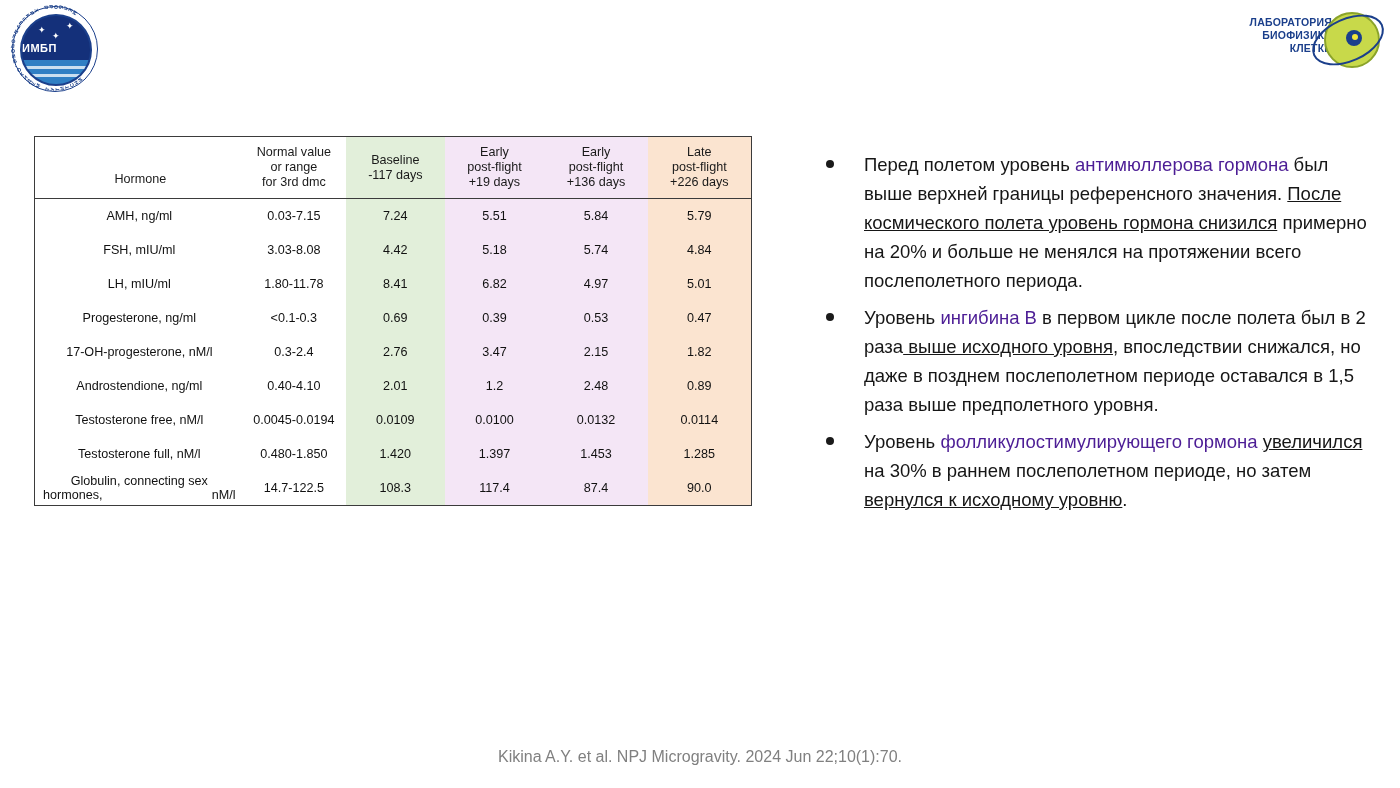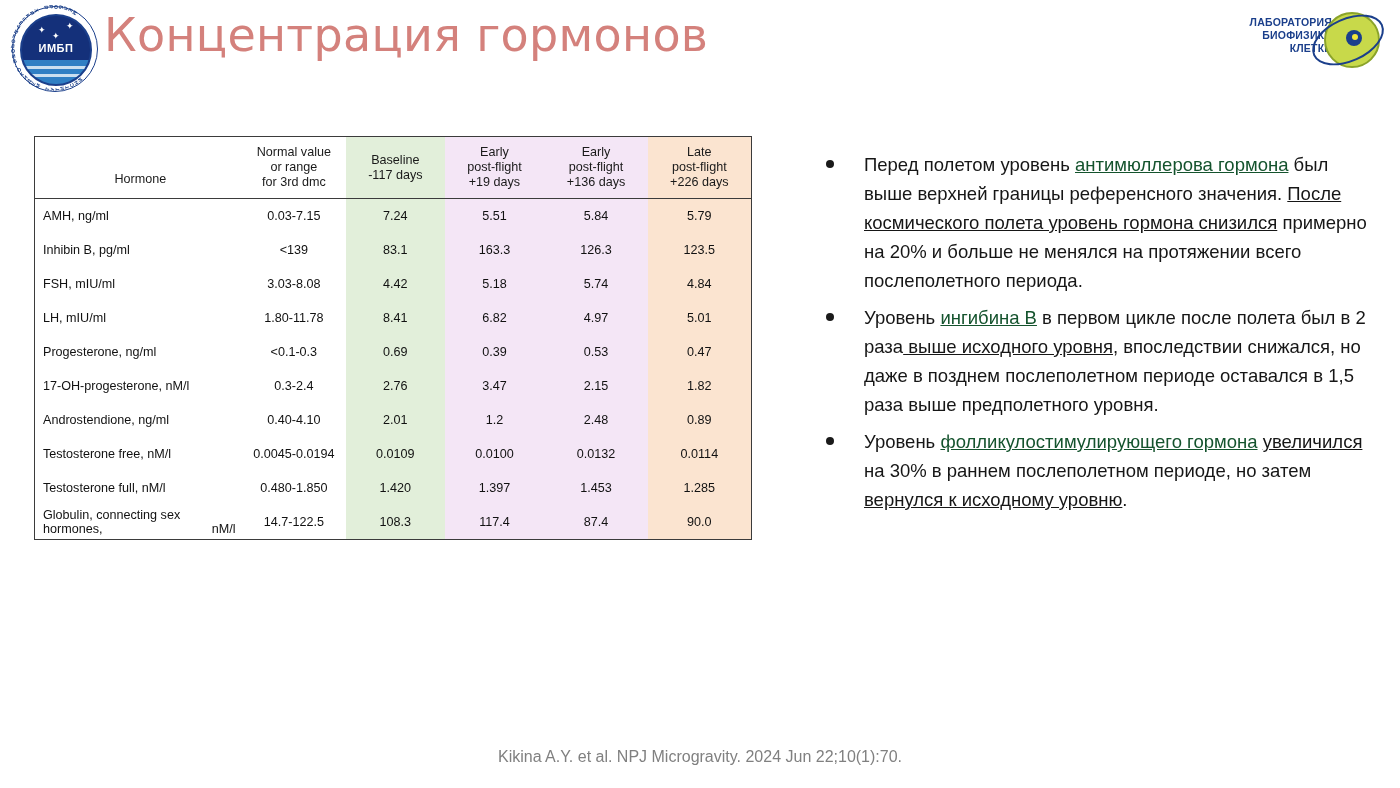--- a/index.html
+++ b/index.html
@@ -63,21 +63,21 @@
     position: absolute;
     left: 0; right: 0;
     height: 3px;
     background: #ffffff;
     opacity: .75;
   }
   .logo-left .imbp-text {
     position: absolute;
     left: 0; right: 0;
     top: 26px;
-    text-align: center;
+    text-align: left;
     color: #ffffff;
     font-size: 11px;
     font-weight: bold;
     letter-spacing: .5px;
   }
   .logo-left .star {
     position: absolute;
     color: #ffffff;
     font-size: 9px;
     line-height: 9px;
@@ -200,21 +200,21 @@
     vertical-align: bottom;
     padding-bottom: 11px;
   }
   table.hormones tbody td {
     height: 34px;
     text-align: center;
     font-size: 12.6px;
     color: #111;
   }
   table.hormones tbody td.name {
-    text-align: left;
+    text-align: center;
     padding-left: 8px;
     padding-right: 6px;
   }
   td.name.justified {
     text-align: justify;
     text-align-last: justify;
     padding-right: 14px;
   }
   .outer-box {
     border: 1.6px solid #3b3b3b;
@@ -244,21 +244,21 @@
   }
   .bullet .dot {
     position: absolute;
     left: 8px;
     top: 10px;
     width: 8px;
     height: 8px;
     border-radius: 50%;
     background: #1a1a1a;
   }
-  .red { color: #14532d; text-decoration: underline; }
+  .red { color: #4c1d95; }
   .ul { text-decoration: underline; }
 
   
   .footer {
     position: absolute;
     left: 0;
     right: 0;
     top: 748px;
     text-align: center;
     font-size: 16px;
@@ -318,21 +318,20 @@
         <div class="wave" style="top:6px"></div>
         <div class="wave" style="top:14px"></div>
       </div>
       <div class="imbp-text">ИМБП</div>
       <div class="star" style="left:16px; top:10px;">✦</div>
       <div class="star" style="left:44px; top:6px;">✦</div>
       <div class="star" style="left:30px; top:16px;">✦</div>
     </div>
   </div>
 
-  <div class="slide-title">Концентрация гормонов</div>
 
   <div class="logo-right">
     <div class="lab-text">
       <div>ЛАБОРАТОРИЯ</div>
       <div>БИОФИЗИКИ</div>
       <div>КЛЕТКИ</div>
     </div>
     <div class="cell"></div>
     <div class="nucleus"></div>
     <div class="nucleus-dot"></div>
@@ -374,28 +373,20 @@
     <tbody id="table-body">
         <tr>
           <td class="name">AMH, ng/ml</td>
           <td class="">0.03-7.15</td>
           <td class="col-base hi">7.24</td>
           <td class="col-early">5.51</td>
           <td class="col-early">5.84</td>
           <td class="col-late">5.79</td>
         </tr>
         <tr>
-          <td class="name">Inhibin B, pg/ml</td>
-          <td class="">&lt;139</td>
-          <td class="col-base">83.1</td>
-          <td class="col-early hi">163.3</td>
-          <td class="col-early">126.3</td>
-          <td class="col-late">123.5</td>
-        </tr>
-        <tr>
           <td class="name">FSH, mIU/ml</td>
           <td class="">3.03-8.08</td>
           <td class="col-base">4.42</td>
           <td class="col-early">5.18</td>
           <td class="col-early">5.74</td>
           <td class="col-late">4.84</td>
         </tr>
         <tr>
           <td class="name">LH, mIU/ml</td>
           <td class="">1.80-11.78</td>

